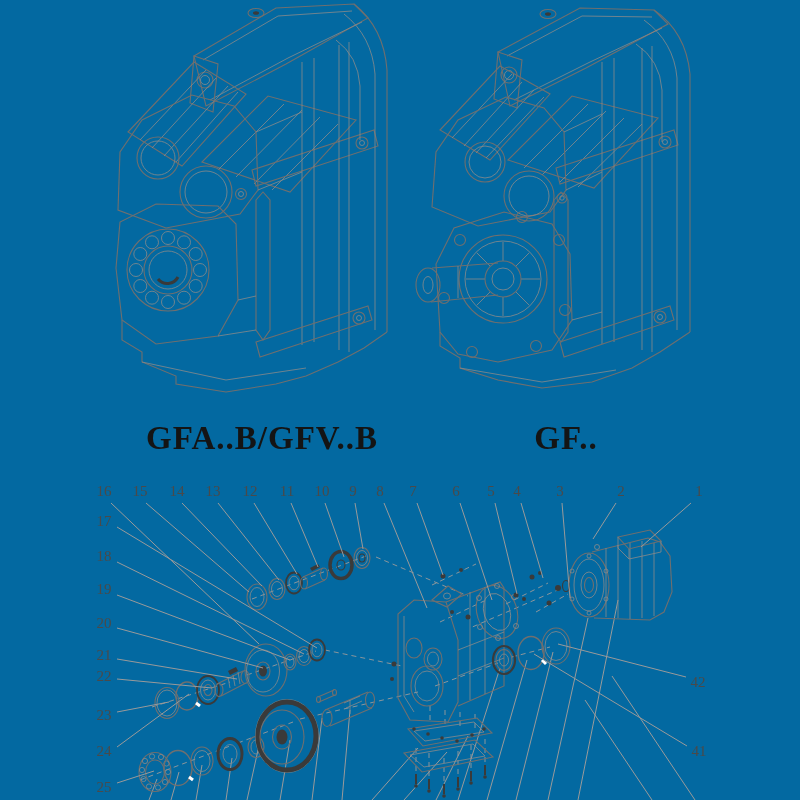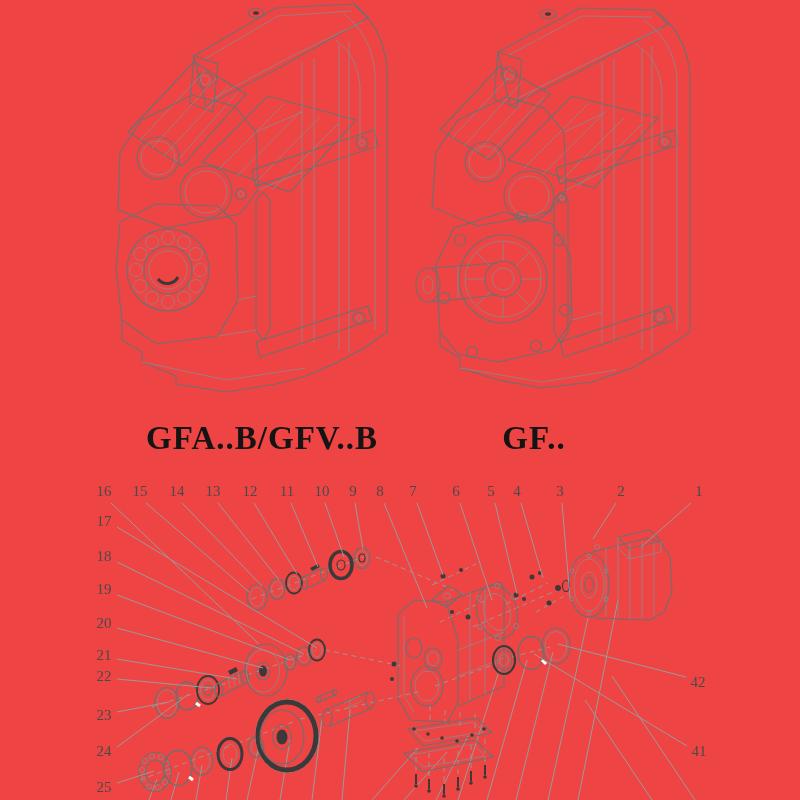--- a/index.html
+++ b/index.html
@@ -1,16 +1,16 @@
 <!DOCTYPE html>
 <html><head>
 <meta charset="utf-8">
 <style>
   html,body{margin:0;padding:0;}
-  #stage{position:relative;width:800px;height:800px;background:#ef4444;overflow:hidden;
+  #stage{position:relative;width:800px;height:800px;background:#0369a1;overflow:hidden;
          font-family:"Liberation Serif", serif;}
   .figsvg{position:absolute;}
   .caption{position:absolute;font-weight:700;font-size:33px;color:#141414;
            white-space:nowrap;transform:translateX(-50%);letter-spacing:1px;}
   svg text.callout{font-family:"Liberation Serif", serif;font-size:15px;fill:#4a4a4a;}
   svg{shape-rendering:geometricPrecision;}
   .ln{stroke:#6f6f6f;stroke-width:1.1;fill:none;}
   .lnthin{stroke:#8a8a8a;stroke-width:0.8;fill:none;}
   .dk{stroke:#3a3a3a;fill:none;}
   .leader{stroke:#9a9a9a;stroke-width:1;fill:none;}
@@ -154,21 +154,21 @@
       <circle cx="258" cy="315" r="6"></circle>
         <circle cx="258" cy="315" r="2.5" class="lnthin"></circle>
 
       <path d="M 38,330 L 38,344 L 58,356 L 58,366 L 96,378 L 140,386 L 190,380 L 230,366 L 258,350 L 288,330"></path>
       <path class="lnthin" d="M 58,366 L 140,380 L 214,368"></path>
       <path class="lnthin" d="M 162,130 L 200,112 M 164,188 L 200,170 M 170,318 L 200,310"></path>
     </g>
   </svg>
 
   <div class="caption" style="left:262px;top:420px">GFA..B/GFV..B</div>
-  <div class="caption" style="left:534px;top:420px">GF..</div>
+  <div class="caption" style="left:566px;top:420px">GF..</div>
 
   <svg class="figsvg" style="left:0;top:480px" width="800" height="320" viewBox="0 480 800 320">
 
     <g class="dash">
       <path d="M 252,599 L 366,556 M 376,557 L 468,596 M 560,589 L 470,628"></path>
       <path d="M 152,707 L 230,682 M 247,675 L 316,651 M 325,650 L 402,666"></path>
       <path d="M 140,780 L 230,746 M 238,743 L 293,722 M 300,719 L 418,692 M 435,686 L 498,663 M 512,657 L 550,647"></path>
       <path d="M 432,585 L 476,564 M 506,604 L 548,583 M 536,612 L 568,594 M 440,622 L 484,601"></path>
       <path d="M 430,706 L 430,722 M 445,710 L 445,724 M 460,712 L 460,726 M 475,714 L 475,728"></path>
       <path d="M 416,748 L 416,772 M 429,753 L 429,777 M 444,758 L 444,782 M 458,751 L 458,775 M 471,745 L 471,769 M 485,739 L 485,763"></path>

